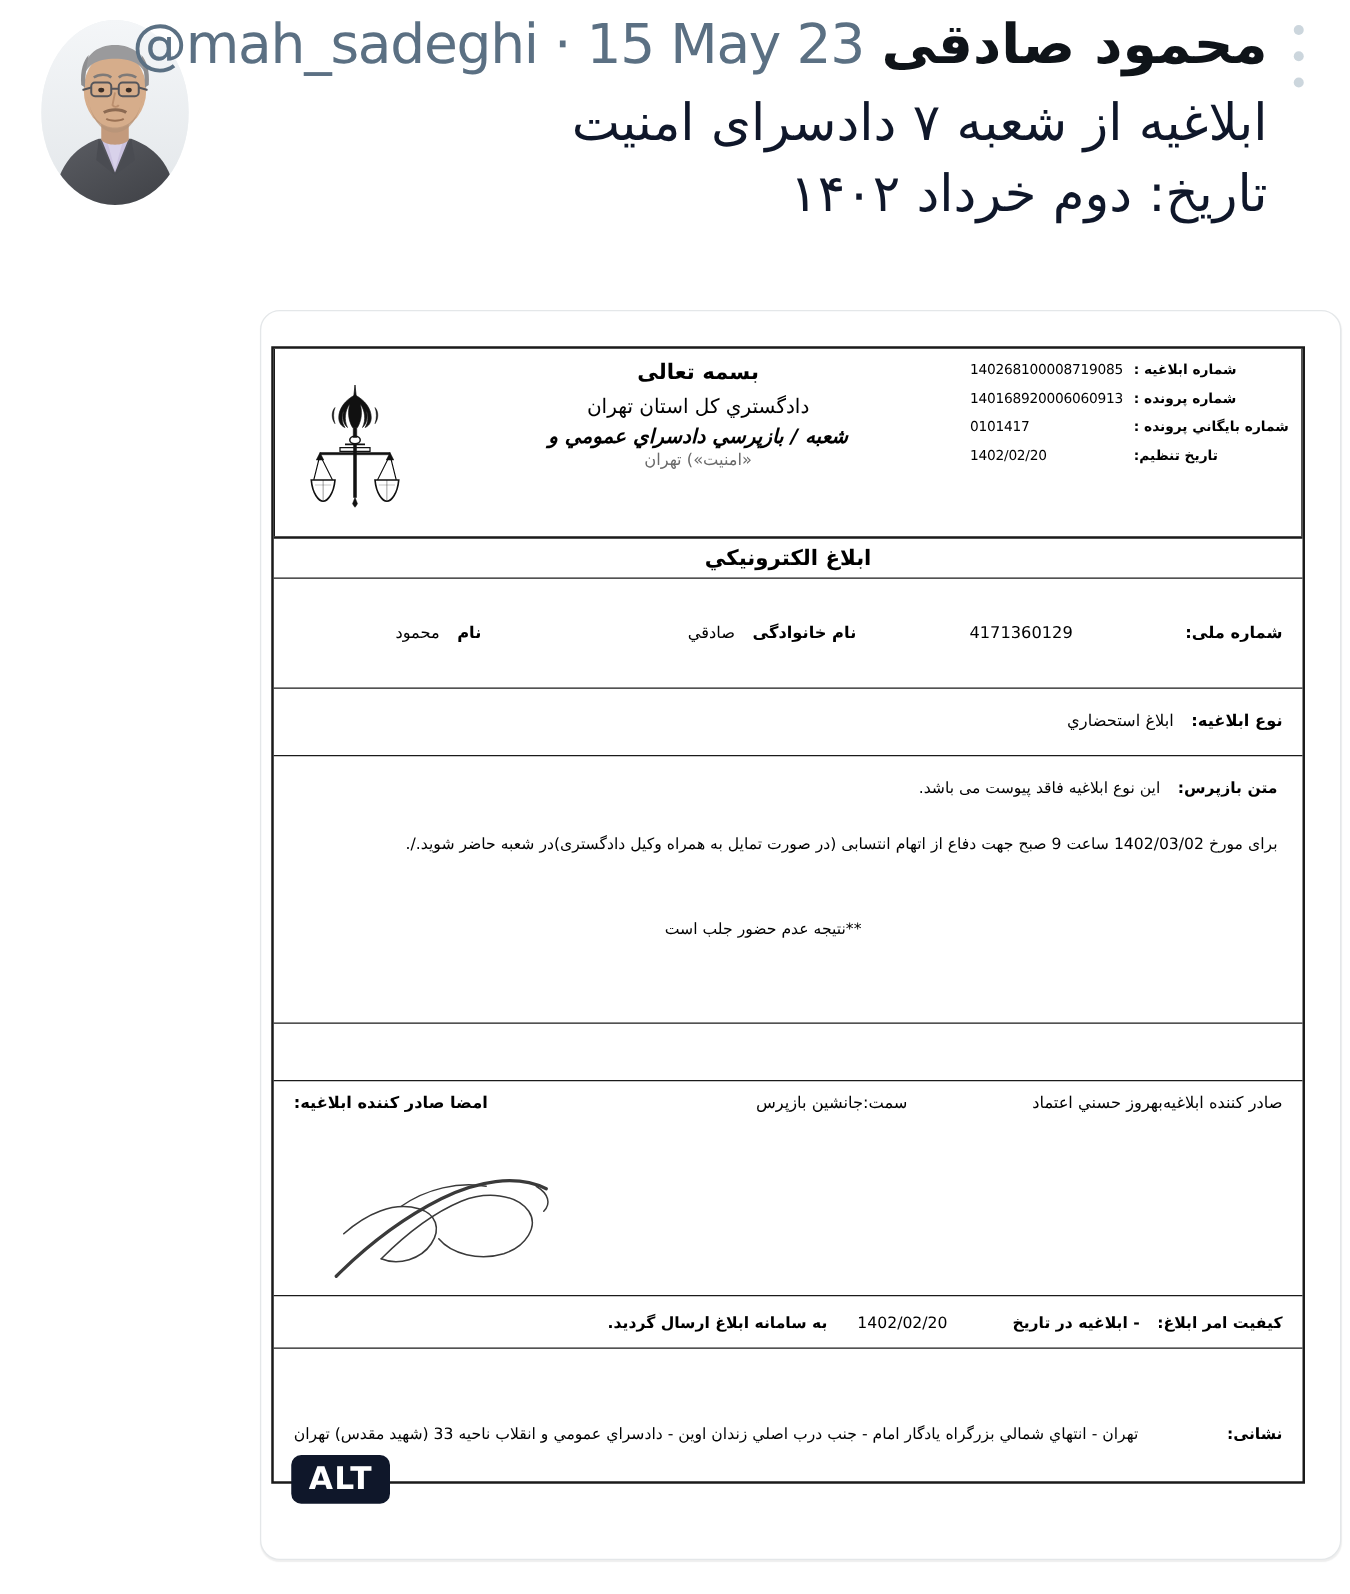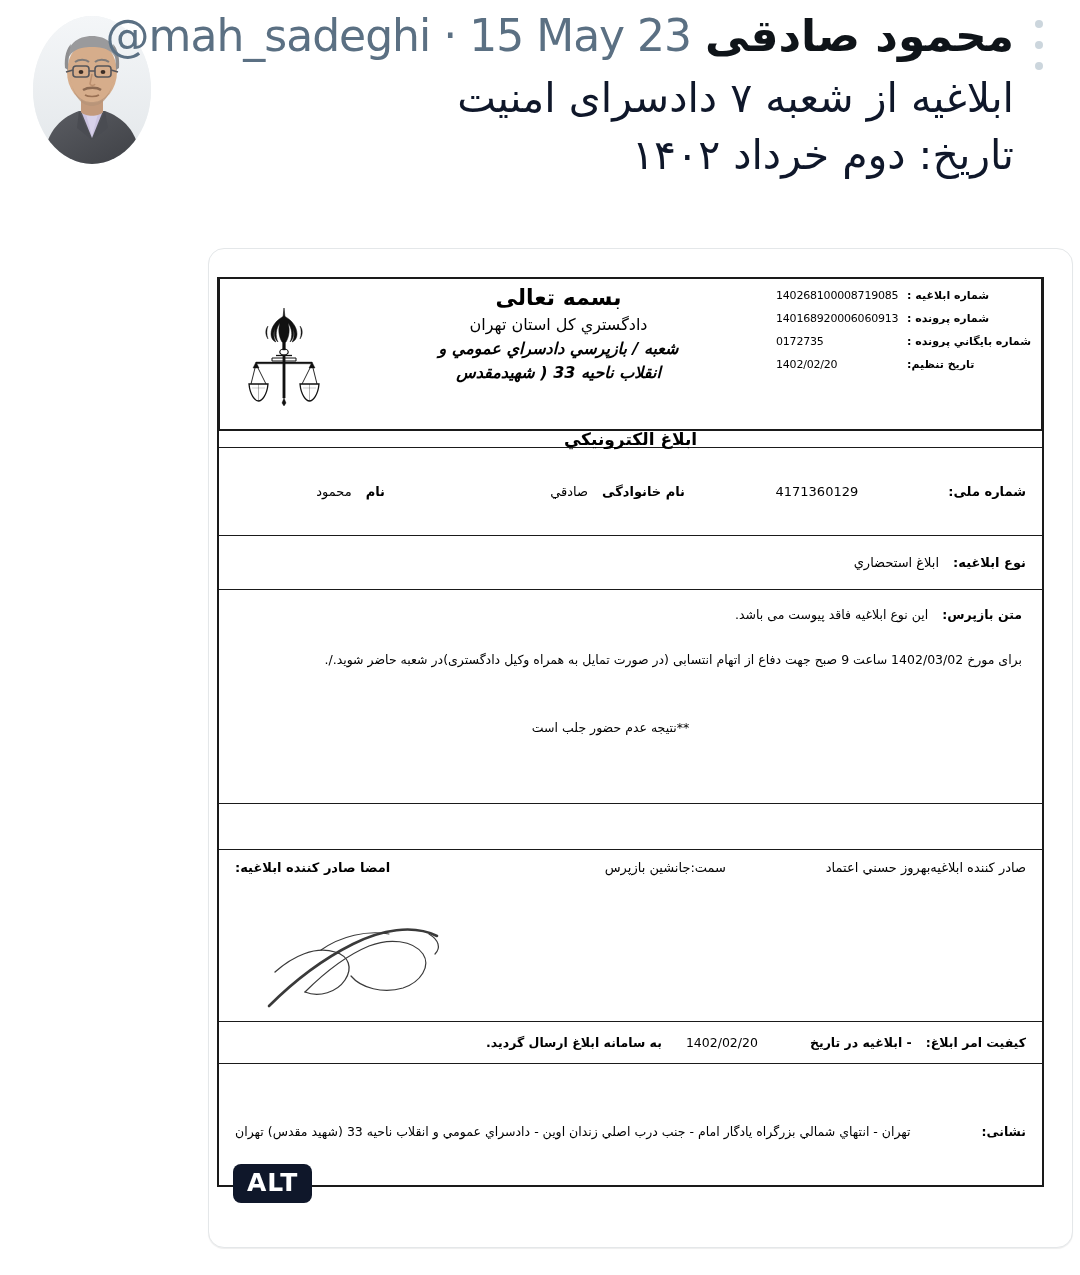--- a/index.html
+++ b/index.html
@@ -175,21 +175,21 @@
   }
   .emblem-cell svg { display:block; }
 
   .court-cell {
     flex: 1 1 auto;
     text-align: center;
     padding: 6px 4px 0;
     box-sizing: border-box;
   }
   .court-cell .basmala {
-    font-size: 22px;
+    font-size: 17px;
     font-weight: 700;
     line-height: 26px;
     margin-bottom: 2px;
   }
   .court-cell .court-line {
     font-size: 16px;
     line-height: 24px;
     font-weight: 400;
   }
   .court-cell .court-line.b { font-weight: 700; font-style: italic; }
@@ -224,21 +224,21 @@
   .meta-item .mval {
     direction: ltr;
     text-align: left;
     font-size: 11px;
     flex: 1 1 auto;
     letter-spacing: -0.2px;
   }
 
   
   .row-banner {
-    height: 17px;
+    height: 32px;
     display: flex;
     align-items: center;
     justify-content: center;
     font-size: 17px;
     font-weight: 700;
   }
 
   
   .row-identity {
     height: 88px;
@@ -436,33 +436,33 @@
           <div class="meta-item">
             <span class="mlabel">شماره ابلاغيه :</span>
             <span class="mval">140268100008719085</span>
           </div>
           <div class="meta-item">
             <span class="mlabel">شماره پرونده :</span>
             <span class="mval">140168920006060913</span>
           </div>
           <div class="meta-item">
             <span class="mlabel">شماره بايگاني پرونده :</span>
-            <span class="mval">0172735</span>
+            <span class="mval">0101417</span>
           </div>
           <div class="meta-item">
             <span class="mlabel">تاریخ تنظیم:</span>
             <span class="mval">1402/02/20</span>
           </div>
         </div>
 
         <div class="court-cell">
           <div class="basmala">بسمه تعالی</div>
           <div class="court-line">دادگستري كل استان تهران</div>
           <div class="court-line b">شعبه / بازپرسي دادسراي عمومي و</div>
-          <div class="court-line b">انقلاب ناحيه 33 ( شهيدمقدس</div>
+          <div class="court-line faint">«امنيت») تهران</div>
         </div>
 
         <div class="emblem-cell">
           <svg width="76" height="104" viewBox="0 0 76 104">
             <g fill="#111" stroke="#111">
 
               <path d="M38 6 L36.4 21 L39.6 21 Z" stroke-width="0.6"></path>
               <path d="M38 14 C30 18 25 25 25 32 C25 36 27 39 30 40 C27.5 36.5 27 31 29 26 C27.5 32 28.5 37 32 40 C29 34 30 26 34 21 C32 27 32.5 34 36 40 L40 40 C43.5 34 44 27 42 21 C46 26 47 34 44 40 C47.5 37 48.5 32 47 26 C49 31 48.5 36.5 46 40 C49 39 51 36 51 32 C51 25 46 18 38 14 Z" stroke-width="0.5"></path>
               <path d="M22 24 C19 27 19 33 22 37 C20.5 32.5 20.5 28 22 24 Z" stroke-width="0.4"></path>
               <path d="M54 24 C57 27 57 33 54 37 C55.5 32.5 55.5 28 54 24 Z" stroke-width="0.4"></path>

